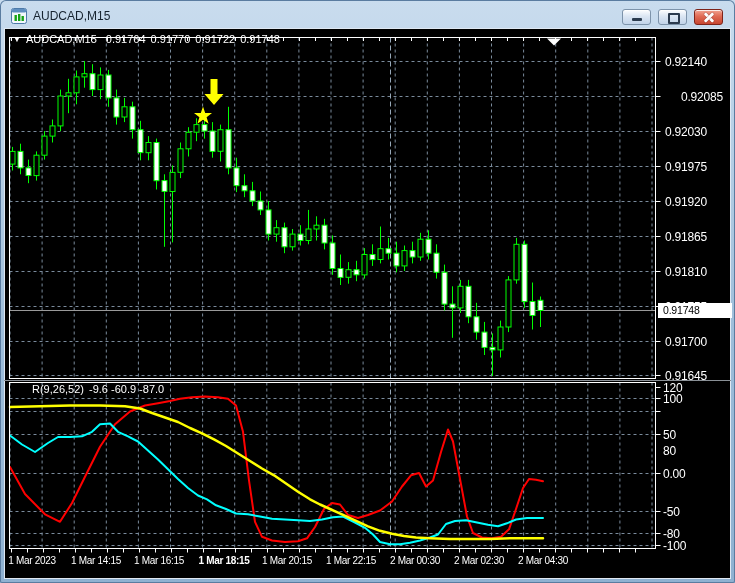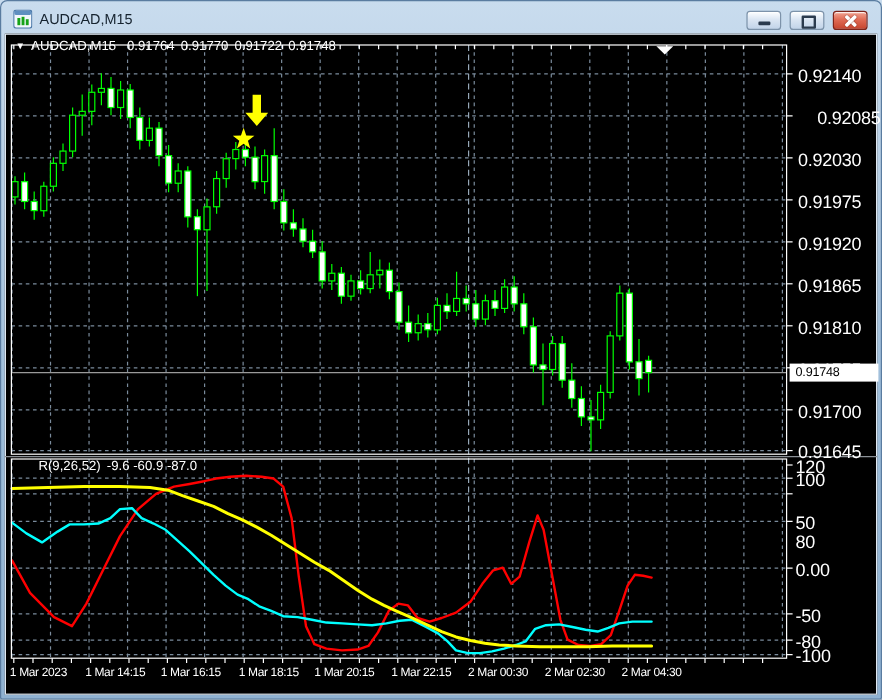--- a/index.html
+++ b/index.html
@@ -22,21 +22,21 @@
         background:#2b3b4e;border-radius:1px;}
   .glyph-rest{position:absolute;left:9px;top:3px;width:8px;height:7px;
         border:2px solid #2b3b4e;border-radius:1px;}
   .glyph-x1,.glyph-x2{position:absolute;left:8px;top:6px;width:12px;height:3px;
         background:#fff;border-radius:1px;box-shadow:0 0 1px #6d1409;}
   .glyph-x1{transform:rotate(45deg);} .glyph-x2{transform:rotate(-45deg);}
   .client{position:absolute;left:4px;top:28px;width:727px;height:551px;
           box-sizing:border-box;background:#000;border:1px solid #dfe8f2;}
   #canvas{position:absolute;left:0;top:0;z-index:2;}
   #labels{position:absolute;left:0;top:0;right:0;bottom:0;z-index:3;pointer-events:none;}
-  .axis-label{position:absolute;font-size:15px;color:#fff;white-space:nowrap;letter-spacing:-0.2px;}
+  .axis-label{position:absolute;font-size:12px;color:#fff;white-space:nowrap;letter-spacing:-0.2px;}
   .time-label{position:absolute;font-size:10px;color:#fff;white-space:nowrap;
               transform:translateX(-50%);letter-spacing:-0.3px;}
   .chart-header{position:absolute;left:13px;top:33px;z-index:3;font-size:11px;
                 color:#fff;white-space:nowrap;}
   .chart-header span{margin-right:5px;}
   .collapse{font-size:8px;margin-right:4px;position:relative;top:-1px;}
   .ind-header{position:absolute;left:13px;top:383px;z-index:3;font-size:11px;
               color:#fff;white-space:nowrap;padding-left:19px;}
   .ind-header span{margin-right:5px;}
   .price-box{position:absolute;left:658px;top:303px;width:74px;height:15px;z-index:4;
@@ -401,19 +401,19 @@
     <div class="axis-label" style="left: 663px; top: 392px;">100</div>
     <div class="axis-label" style="left: 663px; top: 405px; margin-top: 39px;">80</div>
     <div class="axis-label" style="left: 663px; top: 428px;">50</div>
     <div class="axis-label" style="left: 663px; top: 467px;">0.00</div>
     <div class="axis-label" style="left: 663px; top: 505px;">-50</div>
     <div class="axis-label" style="left: 663px; top: 527px;">-80</div>
     <div class="axis-label" style="left: 663px; top: 539px;">-100</div>
     <div class="time-label" style="left: 32px; top: 555px;">1 Mar 2023</div>
     <div class="time-label" style="left: 96px; top: 555px;">1 Mar 14:15</div>
     <div class="time-label" style="left: 159px; top: 555px;">1 Mar 16:15</div>
-    <div class="time-label" style="left: 224px; top: 555px;">1 Mar 18:15</div>
+    <div class="time-label" style="left: 224px; top: 555px; font-weight: bold;">1 Mar 18:15</div>
     <div class="time-label" style="left: 287px; top: 555px;">1 Mar 20:15</div>
     <div class="time-label" style="left: 351px; top: 555px;">1 Mar 22:15</div>
     <div class="time-label" style="left: 415px; top: 555px;">2 Mar 00:30</div>
     <div class="time-label" style="left: 479px; top: 555px;">2 Mar 02:30</div>
     <div class="time-label" style="left: 543px; top: 555px;">2 Mar 04:30</div>
   </div>
 
 </body></html>

